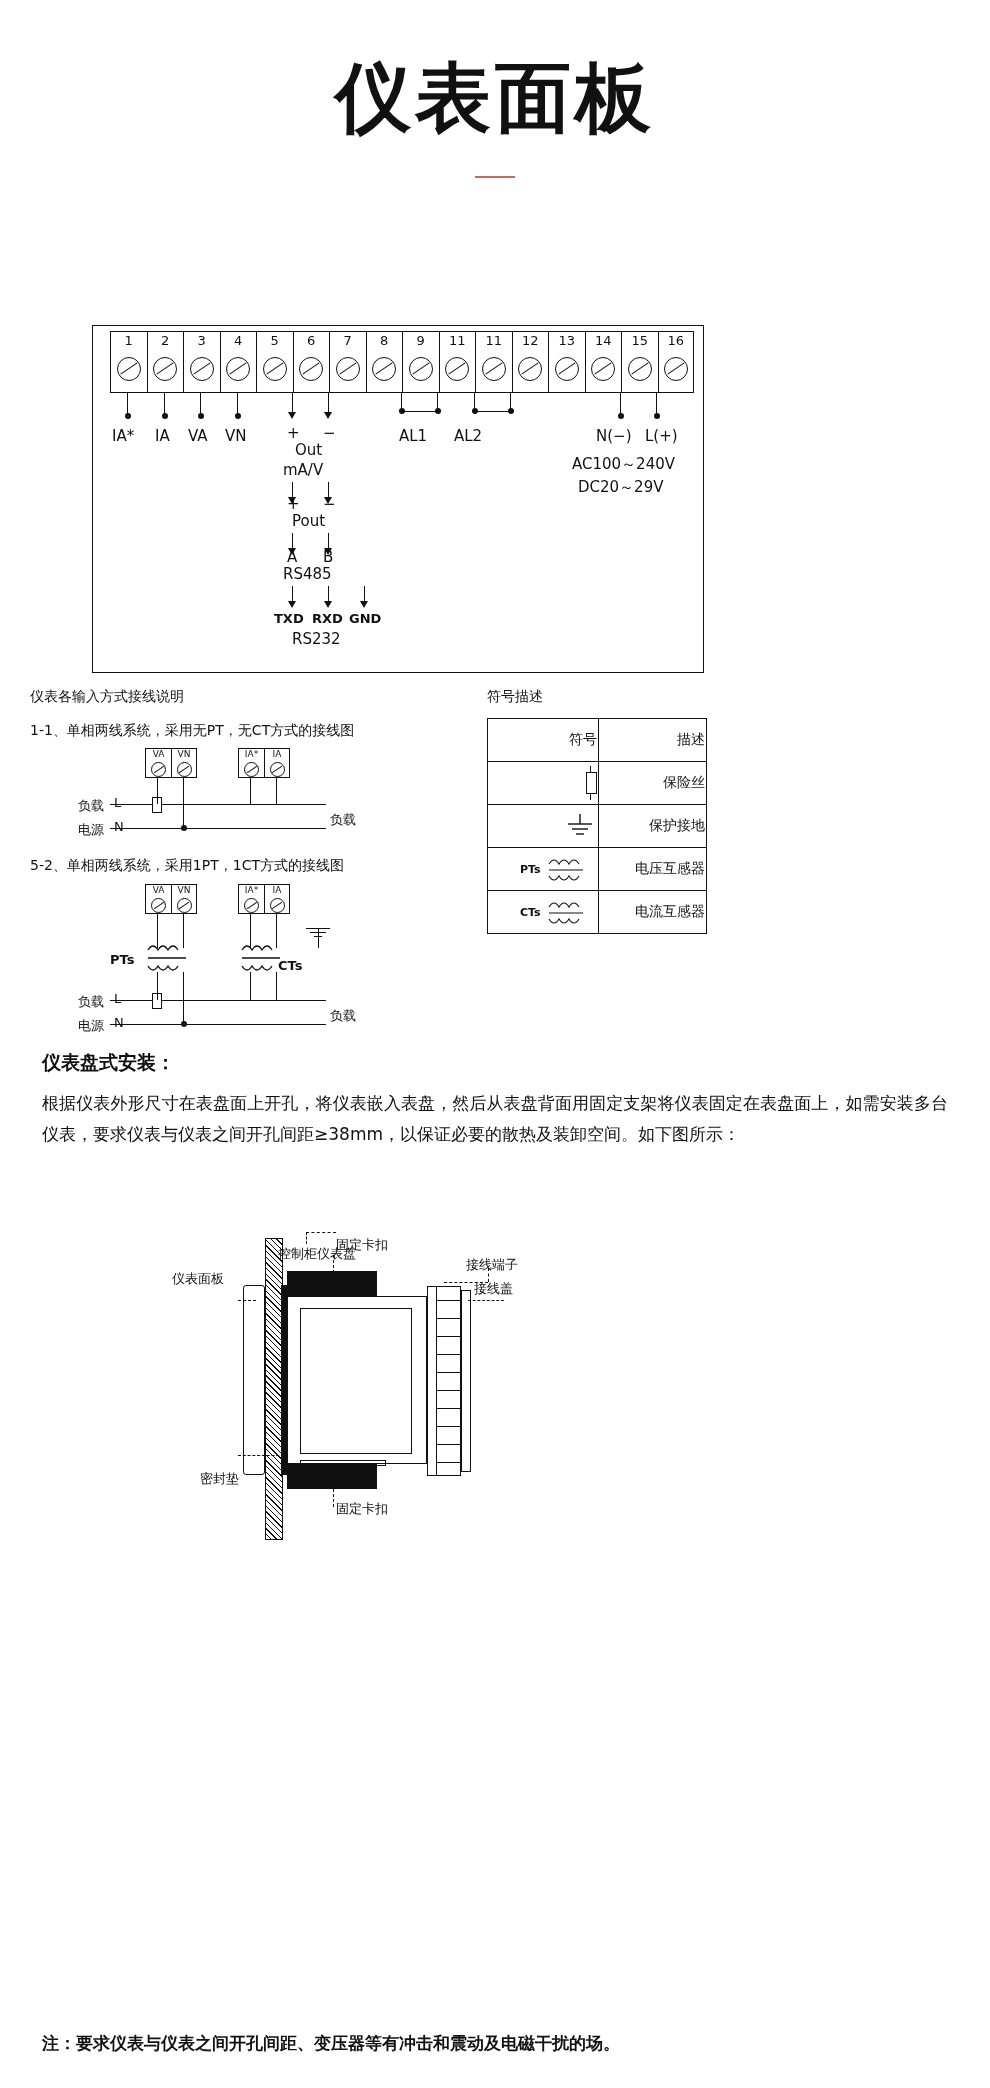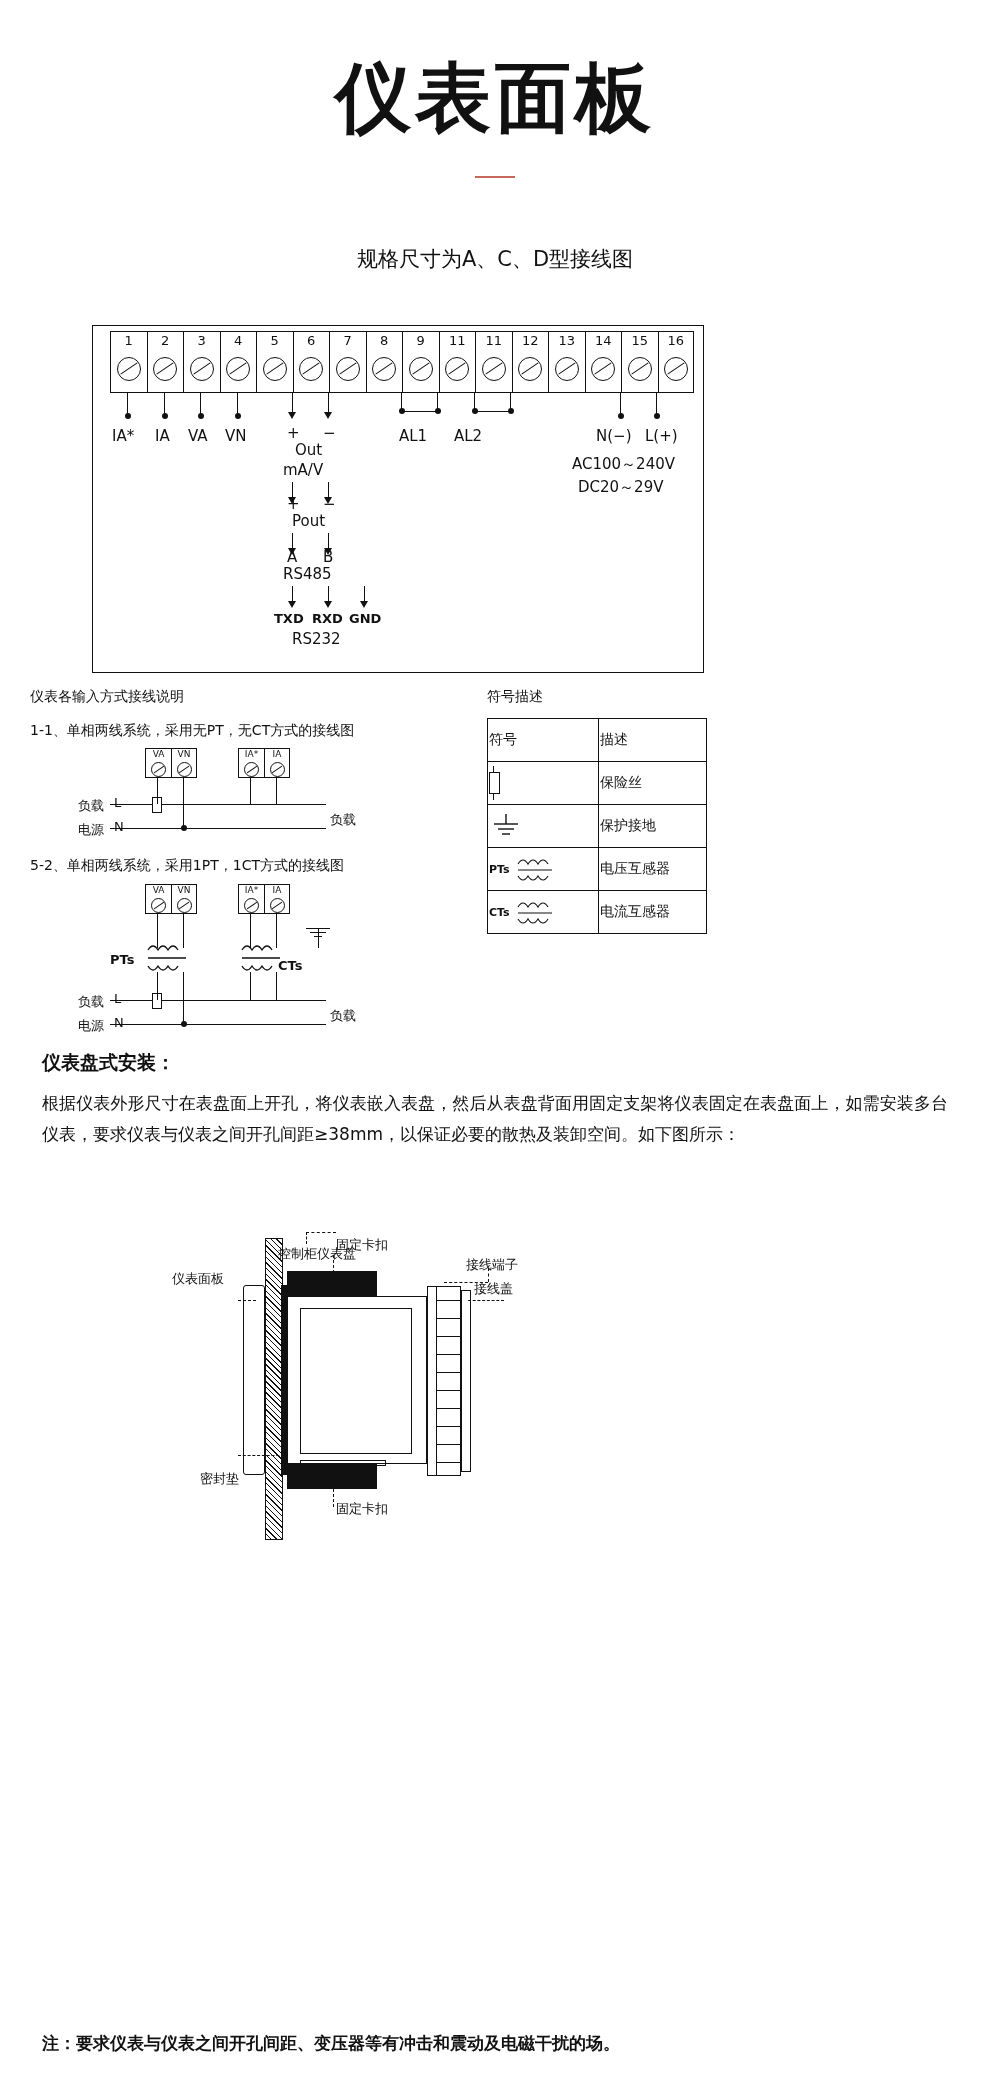--- a/index.html
+++ b/index.html
@@ -63,21 +63,21 @@
 
   
   .cap{position:absolute;font-size:14px;font-family:"DejaVu Sans",sans-serif;white-space:nowrap;}
 
   
   .symtable{
     position:absolute;left:487px;top:718px;width:220px;border-collapse:collapse;
     font-size:14px;font-family:"DejaVu Sans",sans-serif;
   }
   .symtable td,.symtable th{
-    border:1.2px solid #111;height:40px;text-align:left;vertical-align:middle;font-weight:normal;
+    border:1.2px solid #111;height:40px;text-align:right;vertical-align:middle;font-weight:normal;
   }
   .symtable td:first-child,.symtable th:first-child{width:108px;}
 
   
   .ministrip{position:absolute;display:flex;}
   .mcell{width:26px;height:30px;border:1.1px solid #111;border-right:none;box-sizing:border-box;
          display:flex;flex-direction:column;align-items:center;background:#fff;}
   .mcell:last-child{border-right:1.1px solid #111;}
   .mnum{font-size:9px;line-height:10px;height:11px;font-family:"DejaVu Sans",sans-serif;}
   .mscrew{width:13px;height:13px;border-radius:50%;border:1.1px solid #111;margin-top:2px;position:relative;}
@@ -105,21 +105,20 @@
   .dashv{position:absolute;border-left:1.2px dashed #111;}
   .mlabel{position:absolute;font-size:13px;font-family:"DejaVu Sans",sans-serif;white-space:nowrap;}
 </style>
 </head>
 <body>
 
 <div class="page">
 
   <div class="title">仪表面板</div>
   <div class="title-rule"></div>
-  <div class="subtitle">规格尺寸为A、C、D型接线图</div>
 
   <div class="termbox"></div>
 
   <div class="tstrip">
     <div class="tcell">
         <span class="tnum">1</span>
         <span class="tscrew"></span>
       </div>
     <div class="tcell">
         <span class="tnum">2</span>

